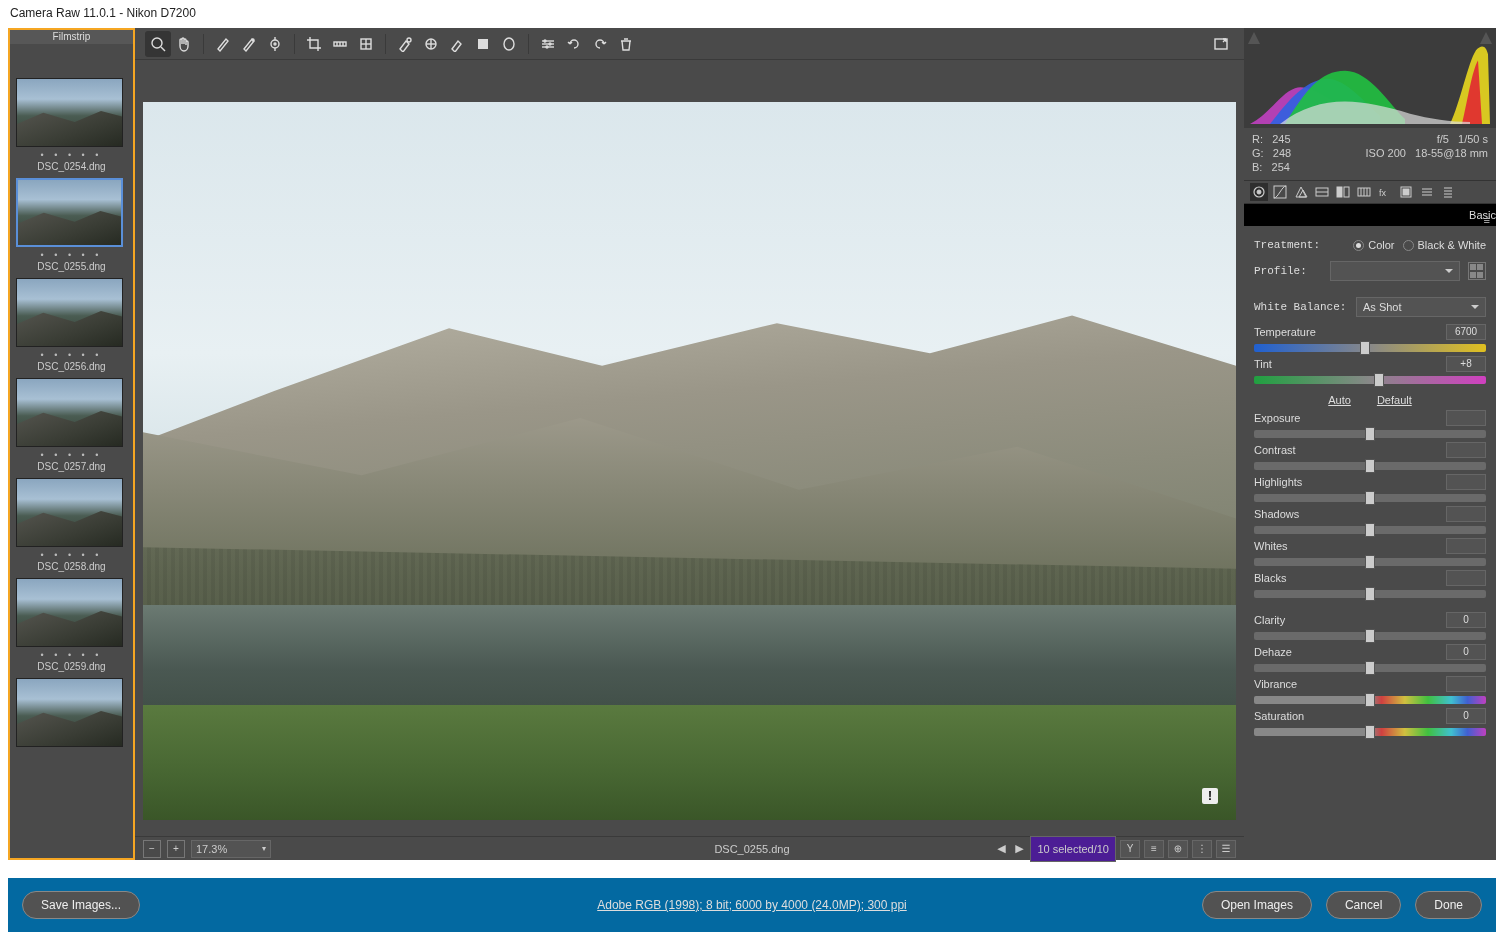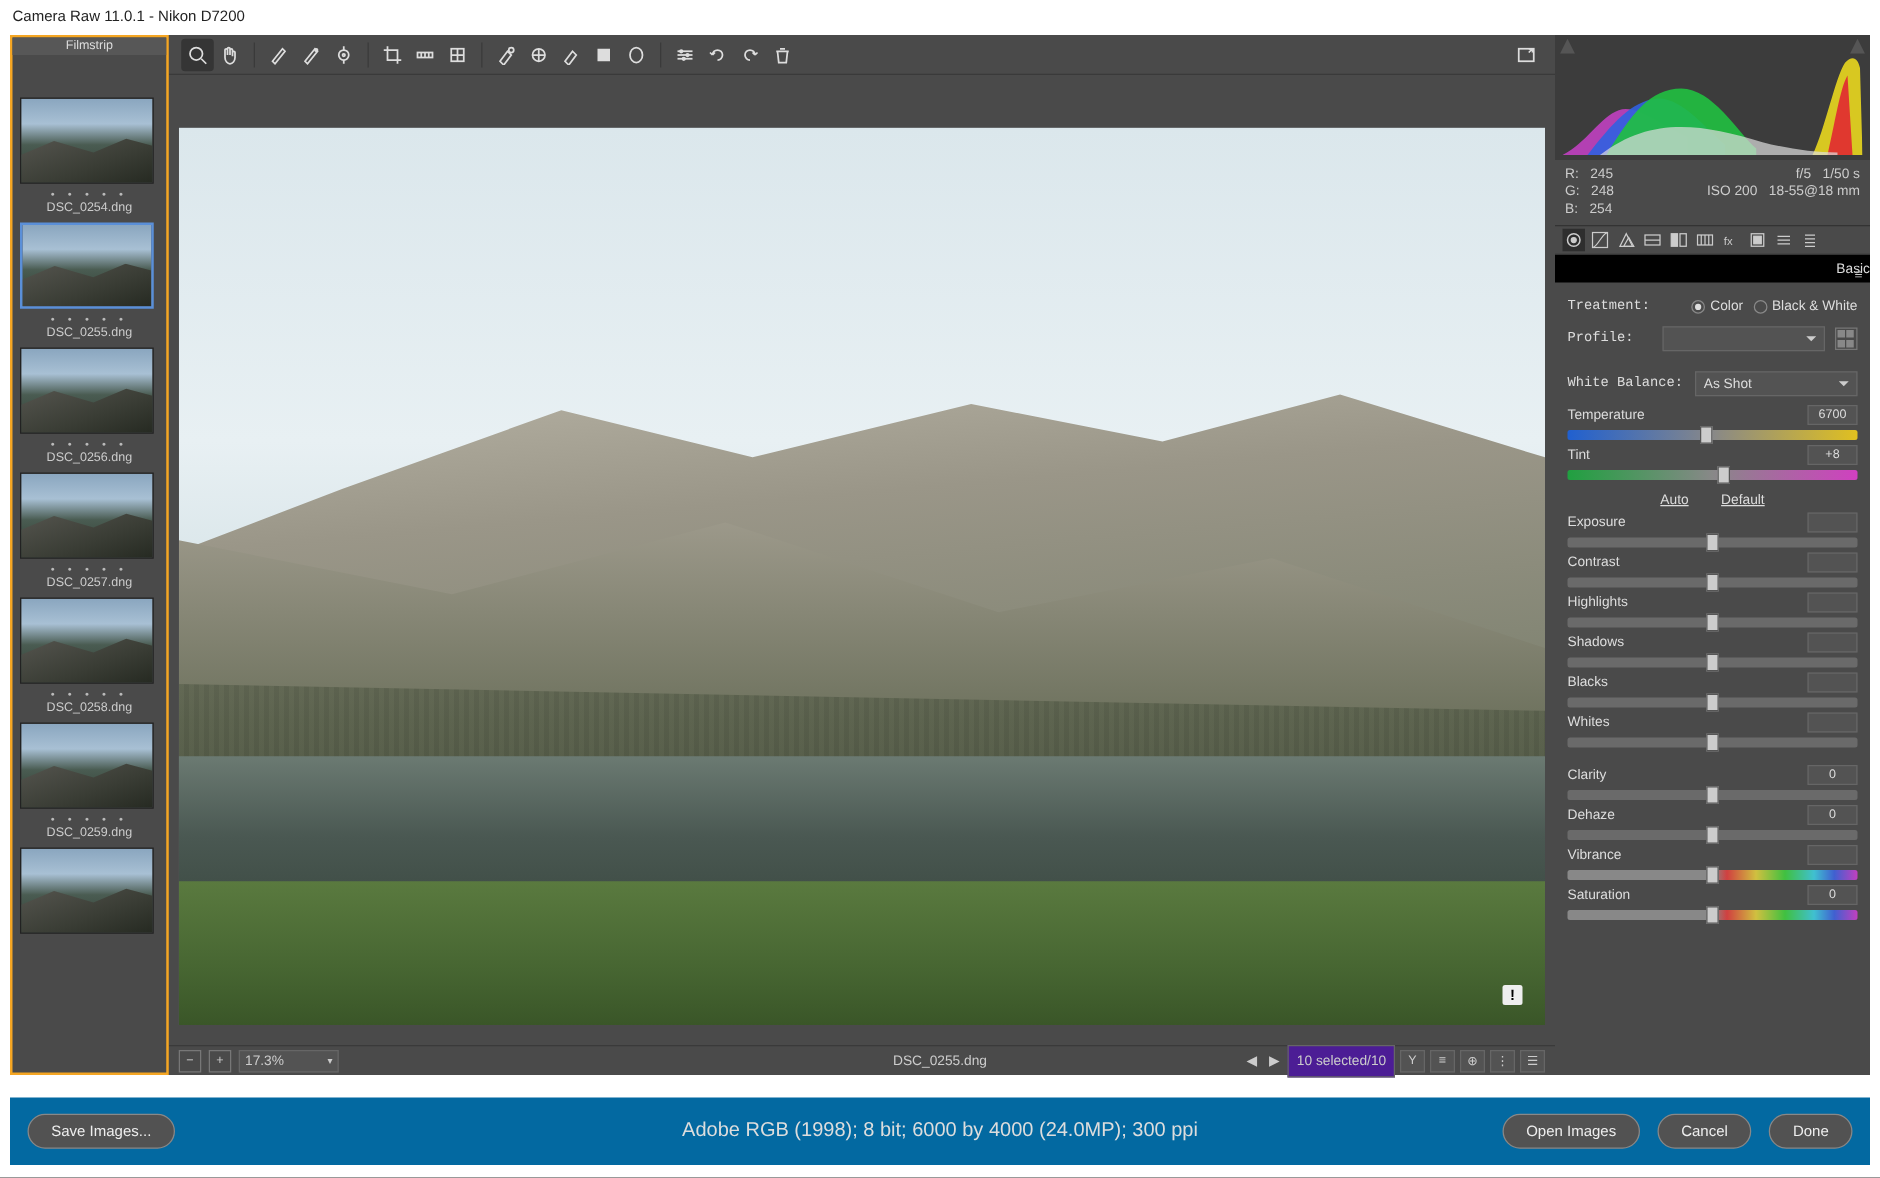--- a/index.html
+++ b/index.html
@@ -96,21 +96,21 @@
 .slider-track.sat { background: linear-gradient(to right,#888 0%,#888 50%, #d04040 55%, #d0c040 65%, #40c040 75%, #40c0d0 85%, #4060d0 92%, #c040c0 100%); }
 .slider-thumb { position:absolute; top:-3px; width:10px; height:14px; background:#ccc; border:1px solid #555; transform:translateX(-50%); }
 
 .link-row { display:flex; justify-content:center; gap:26px; margin:10px 0 4px; }
 .link-row a { color:#ddd; text-decoration:underline; font-size:11px; }
 .gap { height:10px; }
 
 
 .footer { position:absolute; left:8px; right:8px; bottom:10px; height:54px; display:flex; align-items:center; padding:0 14px; background: #0369a1; }
 .btn { height:28px; padding:0 18px; border:1px solid #888; background:#525252; color:#eee; border-radius:14px; font-size:12px; display:flex; align-items:center; }
-.footer-center { position:absolute; left:50%; transform:translateX(-50%); color:#ddd; font-size:16px; }
+.footer-center { position:absolute; left:50%; transform:translateX(-50%); color:#ddd; font-size:12px; text-decoration:underline; }
 .footer-right { margin-left:auto; display:flex; gap:14px; }
 </style>
 </head>
 <body>
 
 <div class="title-bar">Camera Raw 11.0.1  -  Nikon D7200</div>
 
 <div class="app">
 
   <div class="filmstrip">
@@ -513,30 +513,30 @@
           <div class="slider-head">
             <span>Shadows</span>
             <div class="slider-val"></div>
           </div>
           <div class="slider-track plain">
             <div class="slider-thumb" style="left:50%"></div>
           </div>
         </div>
       <div class="slider-row">
           <div class="slider-head">
+            <span>Whites</span>
+            <div class="slider-val"></div>
+          </div>
+          <div class="slider-track plain">
+            <div class="slider-thumb" style="left:50%"></div>
+          </div>
+        </div>
+      <div class="slider-row">
+          <div class="slider-head">
             <span>Blacks</span>
-            <div class="slider-val"></div>
-          </div>
-          <div class="slider-track plain">
-            <div class="slider-thumb" style="left:50%"></div>
-          </div>
-        </div>
-      <div class="slider-row">
-          <div class="slider-head">
-            <span>Whites</span>
             <div class="slider-val"></div>
           </div>
           <div class="slider-track plain">
             <div class="slider-thumb" style="left:50%"></div>
           </div>
         </div>
 
       <div class="gap"></div>
       <div class="slider-row">
           <div class="slider-head">

